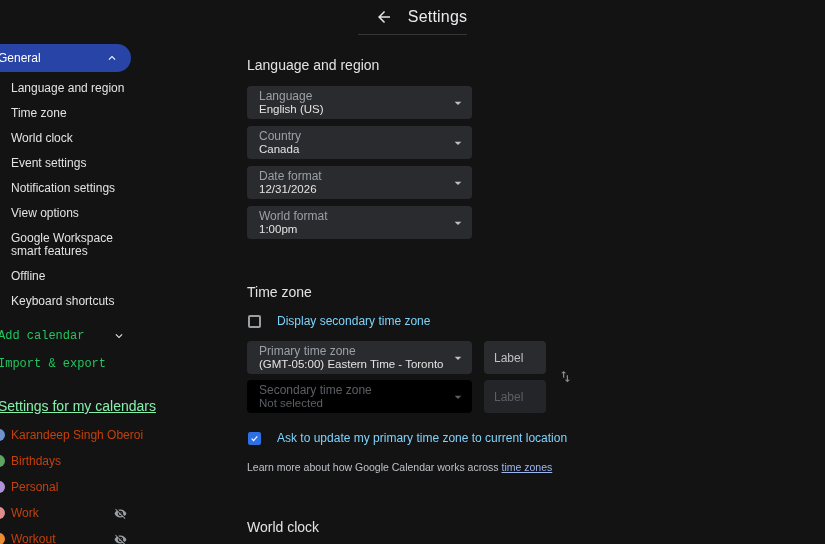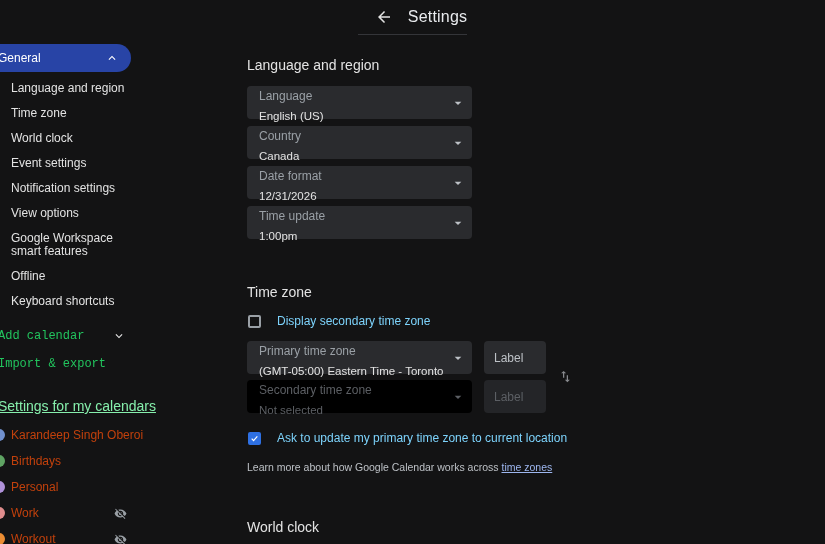--- a/index.html
+++ b/index.html
@@ -61,21 +61,21 @@
   
   .content { flex:1; padding:22px 0 0 22px; overflow:hidden; }
   .section-title { font-size:14px; font-weight:400; color:#e3e3e3; }
 
   .fields { margin-top:13px; display:flex; flex-direction:column; gap:7px; }
   .field {
     width:225px; height:33px; background:#2a2b2e; border-radius:4px;
     position:relative; padding:5px 24px 0 12px; cursor:pointer;
   }
   .field .flabel { display:block; font-size:12px; color:#9aa0a6; line-height:10px; }
-  .field .fvalue { display:block; font-size:11.5px; color:#e3e3e3; line-height:14px; margin-top:8px; white-space:nowrap; }
+  .field .fvalue { display:block; font-size:11.5px; color:#e3e3e3; line-height:14px; margin-top:1px; white-space:nowrap; }
   .field .caret { position:absolute; right:6px; top:50%; transform:translateY(-50%); width:16px; height:16px; fill:#bdc1c6; }
   .field.disabled { background:#000000; }
   .field.disabled .flabel, .field.disabled .fvalue { color:#5c5f64; }
   .field.disabled .caret { fill:#5c5f64; }
 
   .tz-section { margin-top:45px; }
   .check-row { display:flex; align-items:center; margin-top:14px; cursor:pointer; }
   .checkbox {
     width:13px; height:13px; border:2px solid #9aa0a6; border-radius:2px;
     margin:0 16px 0 1px; display:flex; align-items:center; justify-content:center;
@@ -212,21 +212,21 @@
               </svg>
           </div>
           <div class="field">
             <span class="flabel">Date format</span>
             <span class="fvalue">12/31/2026</span>
             <svg class="caret" viewBox="0 0 24 24">
                 <path d="M7 10l5 5 5-5z"></path>
               </svg>
           </div>
           <div class="field">
-            <span class="flabel">Time update</span>
+            <span class="flabel">World format</span>
             <span class="fvalue">1:00pm</span>
             <svg class="caret" viewBox="0 0 24 24">
                 <path d="M7 10l5 5 5-5z"></path>
               </svg>
           </div>
         </div>
       </section>
 
       <section class="tz-section">
         <h2 class="section-title">Time zone</h2>

